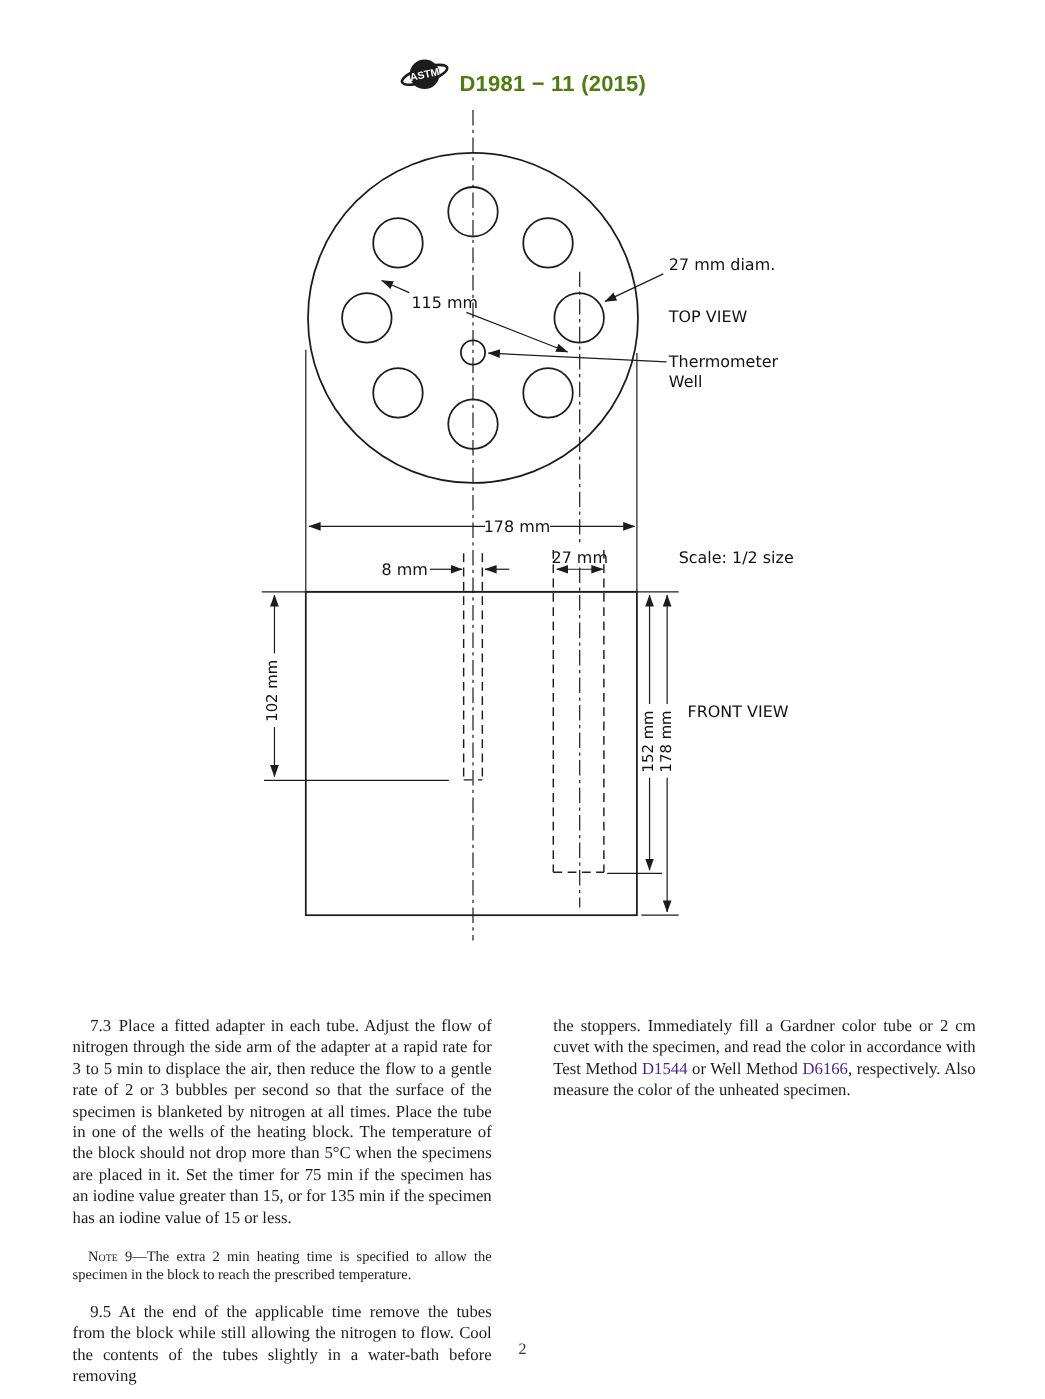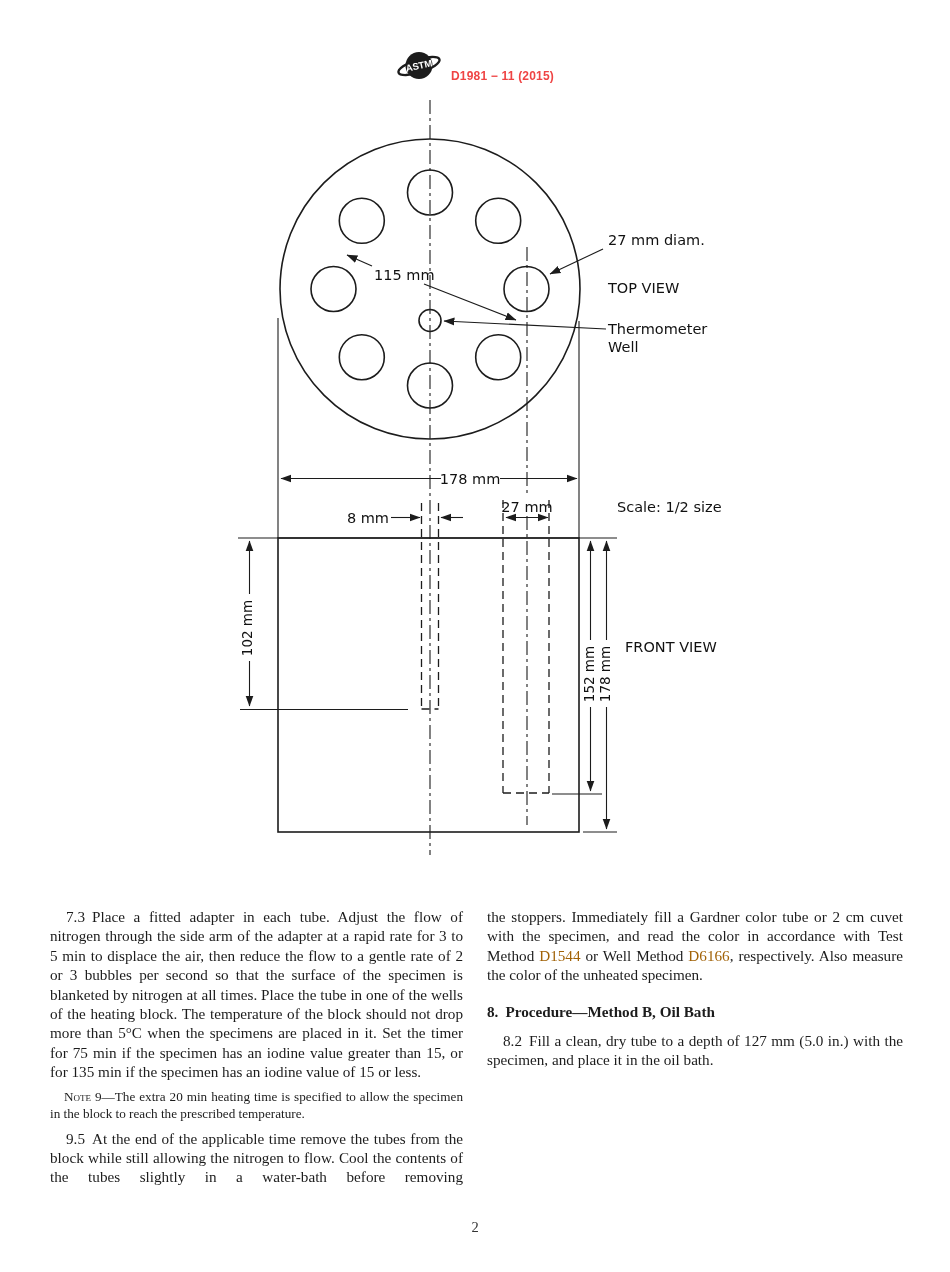--- a/index.html
+++ b/index.html
@@ -3,49 +3,49 @@
 <meta charset="utf-8">
 <style>
   html,body { margin:0; padding:0; background:#ffffff; }
   .page { position:relative; width:950px; height:1272px; background:#fff;
           font-family:"Liberation Serif", serif; color:#1c1c1c; overflow:hidden; }
 
   
   .doc-header { position:absolute; top:46px; left:0; width:100%;
                 display:flex; justify-content:center; align-items:center; gap:9px; }
   .designation { font-family:"Liberation Sans", sans-serif; font-weight:bold;
-                 font-size:12px; letter-spacing:.2px; color:#ef4444;margin-top:20px; }
+                 font-size:20px; letter-spacing:.2px; color:#4d7c0f;margin-top:20px; }
 
   
   .fig-svg { position:absolute; left:0; top:0; }
   .ol { fill:none; stroke:#1c1c1c; stroke-width:1.6; }
   .tl { fill:none; stroke:#1c1c1c; stroke-width:1.1; }
   .cl { fill:none; stroke:#1c1c1c; stroke-width:1.1; stroke-dasharray:14 4 3 4; }
   .hl { fill:none; stroke:#1c1c1c; stroke-width:1.3; stroke-dasharray:8 5; }
   .flabel { font-family:"DejaVu Sans", sans-serif; font-size:14.5px; fill:#111; }
   .fdim   { font-family:"DejaVu Sans", sans-serif; font-size:13.5px; fill:#111; }
 
   .caption { position:absolute; top:857px; left:0; width:100%; text-align:center;
              font-family:"Liberation Sans", sans-serif; font-weight:bold; font-size:13.5px; }
 
   
   .col { position:absolute; top:907px; text-align:justify; font-size:15.2px;
          line-height:19.4px; color:#1c1c1c; }
   .col-left  { left:50px;  width:413px; }
   .col-right { left:487px; width:416px; }
-  .col p { margin:0; }
+  .col p { margin:16px; }
   .para { text-indent:16px; }
   .noindent { text-indent:0; }
   .secnum { margin-right:7px; }
   .note { font-size:13.2px; line-height:17px; margin-top:6px !important; text-indent:14px; }
   .sc { font-variant:small-caps; }
   .gap-top { margin-top:7px !important; }
   .h8 { font-weight:bold; text-align:left; text-indent:0; margin:17px 0 10px 0 !important; }
   .cut { text-align-last:justify; }
-  .link { color:#a16207; }
+  .link { color:#4c1d95; }
 
   .pageno { position:absolute; top:1219px; left:0; width:100%; text-align:center;
             font-size:14.5px; color:#333; }
 </style>
 </head>
 <body>
 
 <div class="page">
 
   <div class="doc-header">
@@ -148,24 +148,22 @@
         <text class="fdim" x="610" y="674" text-anchor="middle" transform="rotate(-90 610 674)">178 mm</text>
       </g>
 
       <text class="flabel" x="625" y="652">FRONT VIEW</text>
     </g>
   </svg>
 
 
   <div class="col col-left">
     <p class="para"><span class="secnum">7.3</span><span>Place a fitted adapter in each tube. Adjust the flow of nitrogen through the side arm of the adapter at a rapid rate for 3 to 5 min to displace the air, then reduce the flow to a gentle rate of 2 or 3 bubbles per second so that the surface of the specimen is blanketed by nitrogen at all times. Place the tube in one of the wells of the heating block. The temperature of the block should not drop more than 5°C when the specimens are placed in it. Set the timer for 75 min if the specimen has an iodine value greater than 15, or for 135 min if the specimen has an iodine value of 15 or less.</span></p>
-    <p class="note"><span class="sc">Note 9</span><span>—The extra 20 min heating time is specified to allow the specimen in the block to reach the prescribed temperature.</span></p>
+    <p class="note"><span class="sc">Note 9</span><span>—The extra 2 min heating time is specified to allow the specimen in the block to reach the prescribed temperature.</span></p>
     <p class="para gap-top cut"><span class="secnum">9.5</span><span>At the end of the applicable time remove the tubes from the block while still allowing the nitrogen to flow. Cool the contents of the tubes slightly in a water-bath before removing</span></p>
   </div>
 
   <div class="col col-right">
     <p class="noindent"><span>the stoppers. Immediately fill a Gardner color tube or 2 cm cuvet with the specimen, and read the color in accordance with Test Method </span><span class="link">D1544</span><span> or Well Method </span><span class="link">D6166</span><span>, respectively. Also measure the color of the unheated specimen.</span></p>
-    <p class="h8"><span class="secnum">8.</span><span>Procedure—Method B, Oil Bath</span></p>
-    <p class="para gap-top"><span class="secnum">8.2</span><span>Fill a clean, dry tube to a depth of 127 mm (5.0 in.) with the specimen, and place it in the oil bath.</span></p>
   </div>
 
   <div class="pageno">2</div>
 </div>
 
 </body></html>

